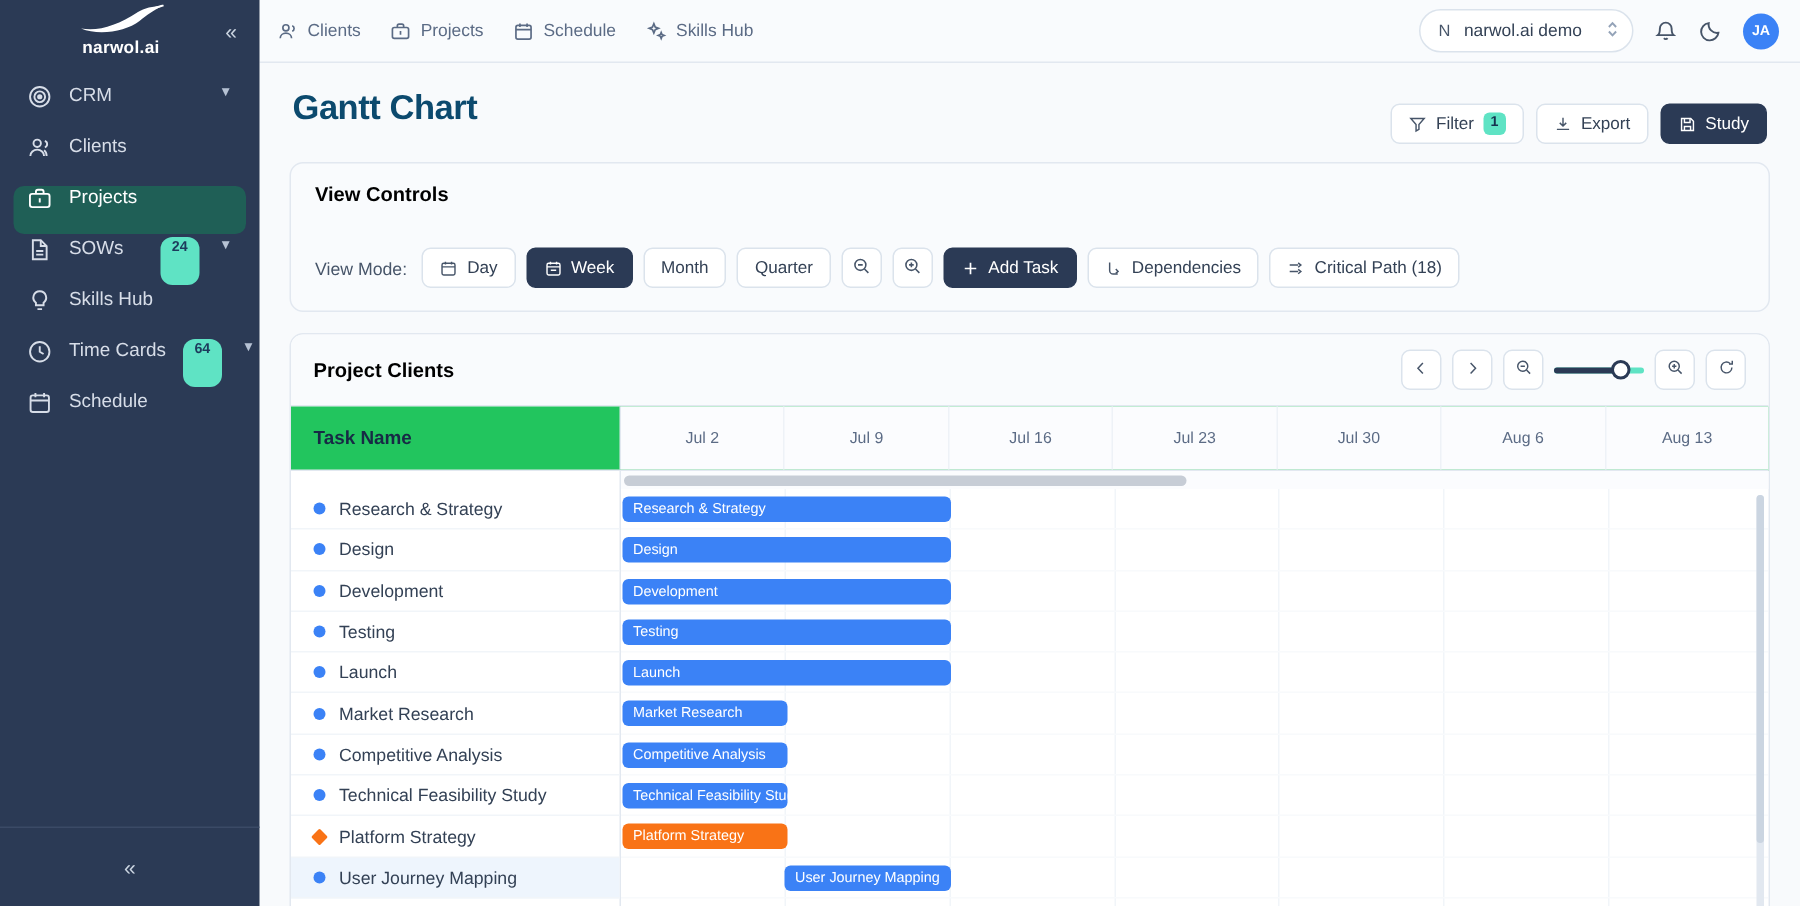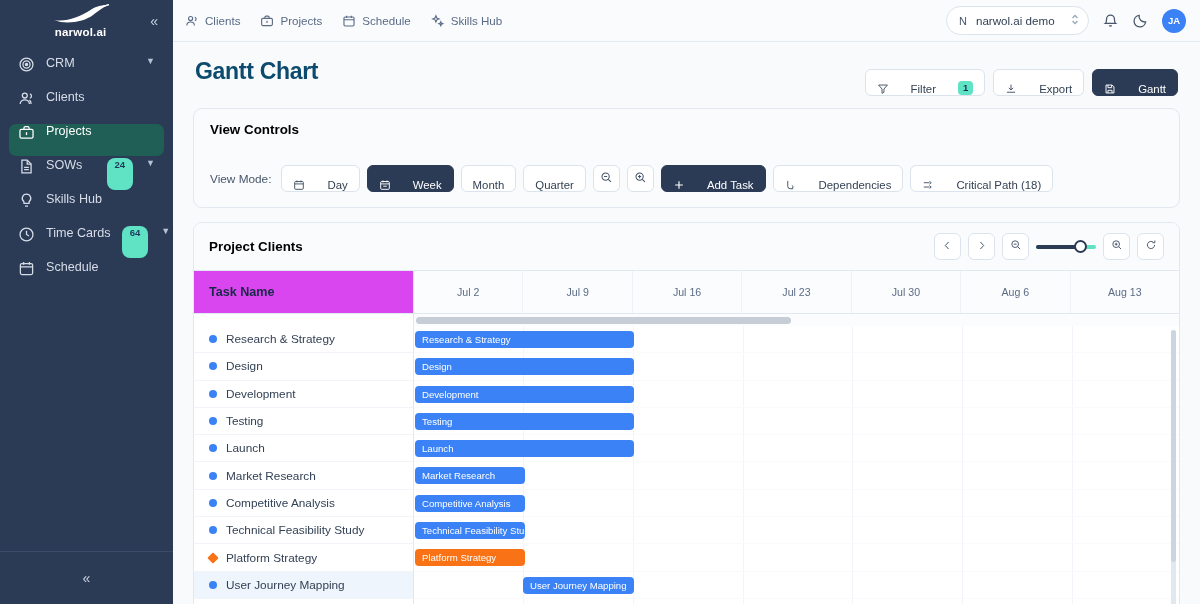--- a/index.html
+++ b/index.html
@@ -83,21 +83,21 @@
     display: flex; align-items: center; justify-content: center; cursor: pointer;
   }
 
   .content { flex: 1; overflow: hidden; padding: 0 20px; }
 
   .page-head { display: flex; align-items: flex-start; padding: 16px 2px 12px 2px; }
   .page-title { font-size: 23px; font-weight: 700; color: #0c4a6e; letter-spacing: -.3px; }
   .page-sub { font-size: 12.4px; color: #64748b; margin-top: 4px; }
   .head-actions { margin-left: auto; display: flex; gap: 8px; padding-top: 11px; }
   .btn {
-    display: inline-flex; align-items: flex-end; gap: 22px;
+    display: inline-flex; align-items: center; gap: 6px;
     height: 27px; padding: 0 11px; border-radius: 6px;
     border: 1px solid #dbe3ec; background: #ffffff;
     font-size: 11.4px; color: #334155; cursor: pointer; white-space: nowrap;
   }
   .btn svg { display: block; }
   .btn.dark { background: #2b3a55; border-color: #2b3a55; color: #ffffff; }
   .btn.sel  { background: #2b3a55; border-color: #2b3a55; color: #ffffff; }
   .pill-badge {
     background: #5fe3c4; color: #16324f; font-size: 9.5px; font-weight: 700;
     border-radius: 4px; padding: 1px 5px; line-height: 1.3;
@@ -126,21 +126,21 @@
   }
   .tl-tools { margin-left: auto; display: flex; align-items: center; gap: 7px; }
   .slider { display: flex; align-items: center; width: 60px; height: 27px; position: relative; }
   .slider .track { position: absolute; left: 0; right: 0; height: 4px; border-radius: 2px; background: #5fe3c4; }
   .slider .fill  { position: absolute; left: 0; width: 44px; height: 4px; border-radius: 2px; background: #2b3a55; }
   .slider .thumb {
     position: absolute; left: 38px; width: 13px; height: 13px; border-radius: 50%;
     background: #ffffff; border: 2px solid #2b3a55;
   }
 
-  .grid-head { display: flex; border-bottom: 1px solid #e2e8f0; height: 43px; background: #d946ef; }
+  .grid-head { display: flex; border-bottom: 1px solid #e2e8f0; height: 43px; background: #22c55e; }
   .gh-task {
     width: 220px; min-width: 220px; display: flex; align-items: center;
     padding-left: 15px; font-size: 12.6px; font-weight: 700; color: #172a45;
     border-right: 1px solid #e2e8f0;
   }
   .gh-dates { flex: 1; display: flex; background: #fbfcfe; }
   .gh-cell {
     flex: 1; display: flex; align-items: center; justify-content: center;
     font-size: 10.6px; color: #5b6b85; border-right: 1px solid #eef2f7;
   }
@@ -384,21 +384,21 @@
             </span>
             <span>Export</span>
           </button>
           <button class="btn dark">
             <span>
               <svg width="12" height="12" viewBox="0 0 20 20" fill="none" stroke="#ffffff" stroke-width="1.6">
                 <path d="M3.4 3.4h10.2L16.6 6.4v10.2H3.4z"></path>
                   <path d="M6.6 3.4v4.4h6.2V3.4M6.6 16.6v-4.4h6.8v4.4"></path>
               </svg>
             </span>
-            <span>Gantt</span>
+            <span>Study</span>
           </button>
         </div>
       </div>
 
       <section class="card">
         <div class="vc-body">
           <div class="card-title">View Controls</div>
           <div class="vc-row">
             <span class="vc-label">View Mode:</span>
 

